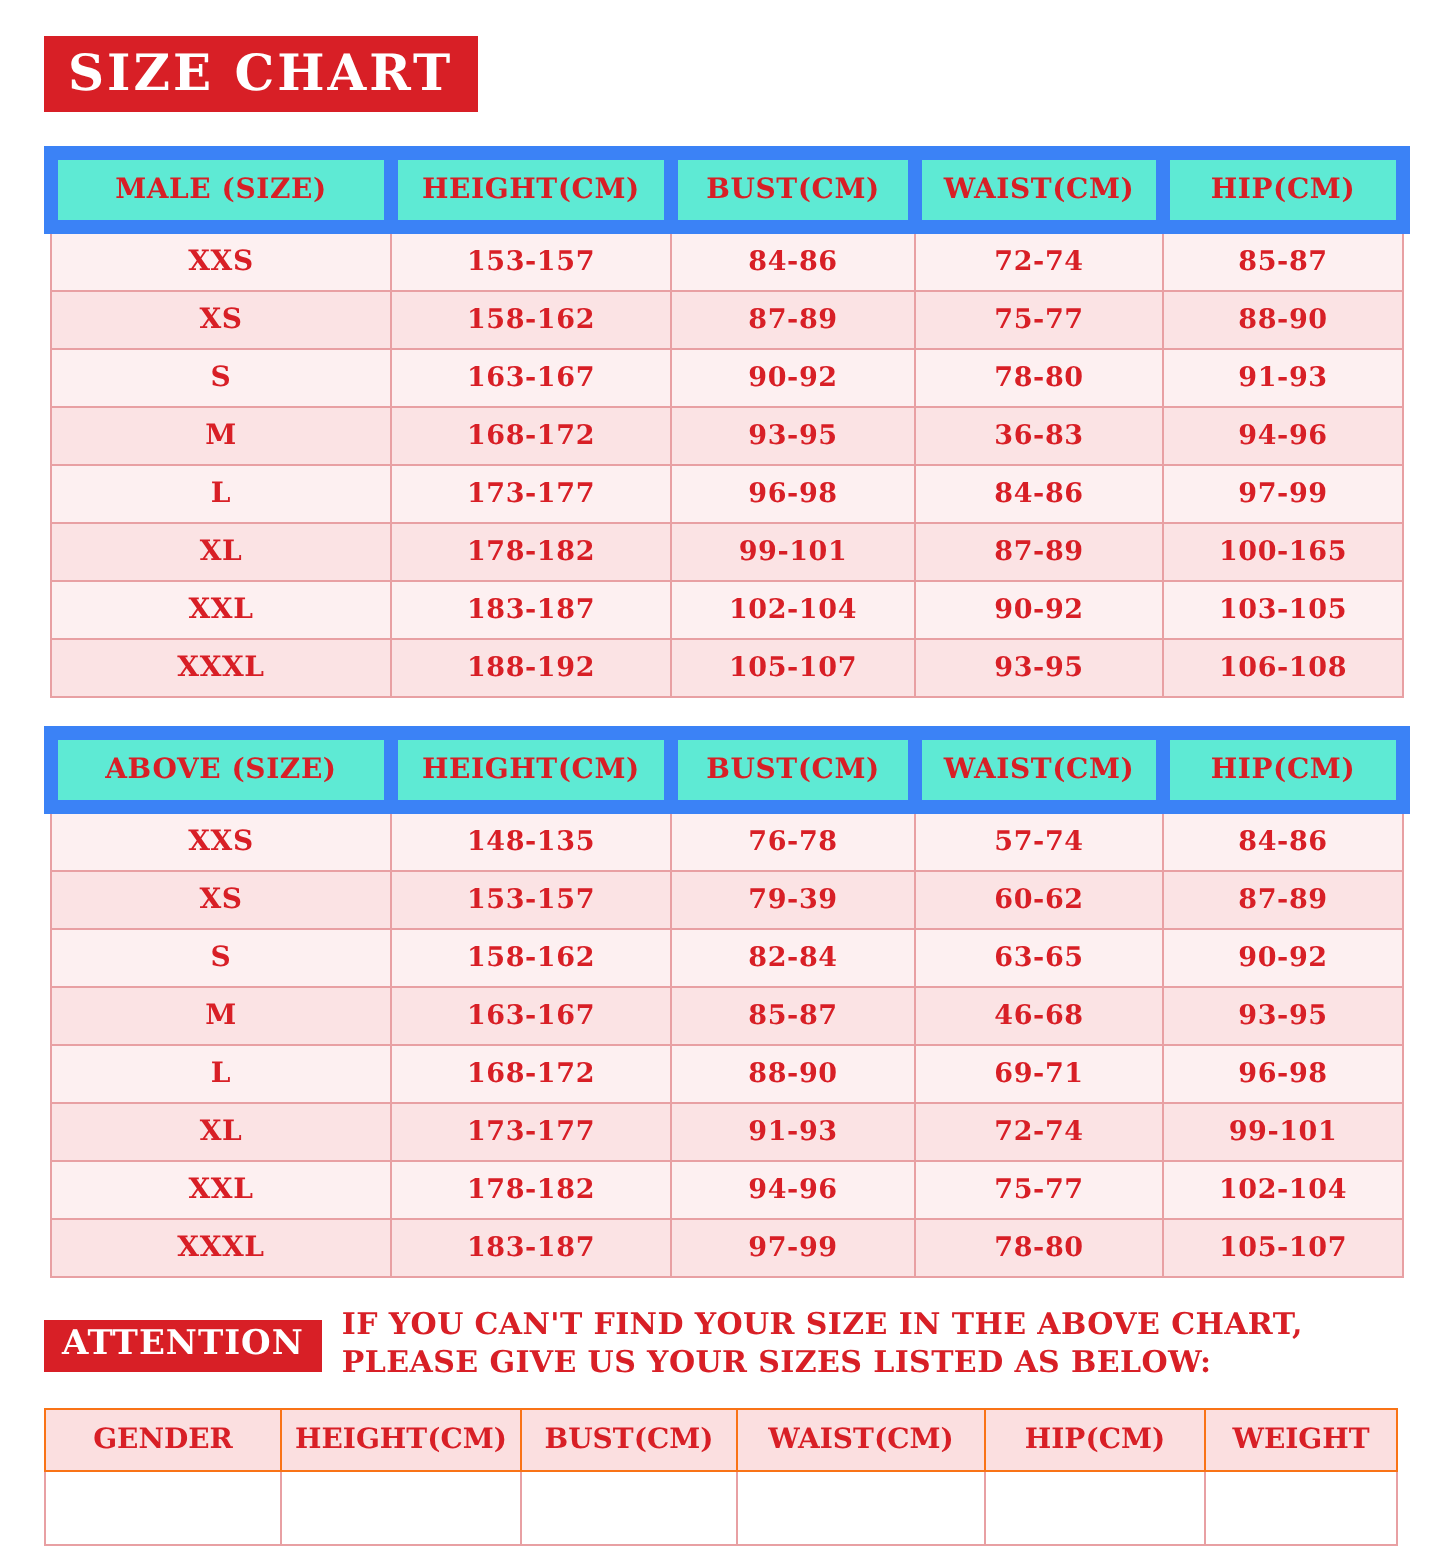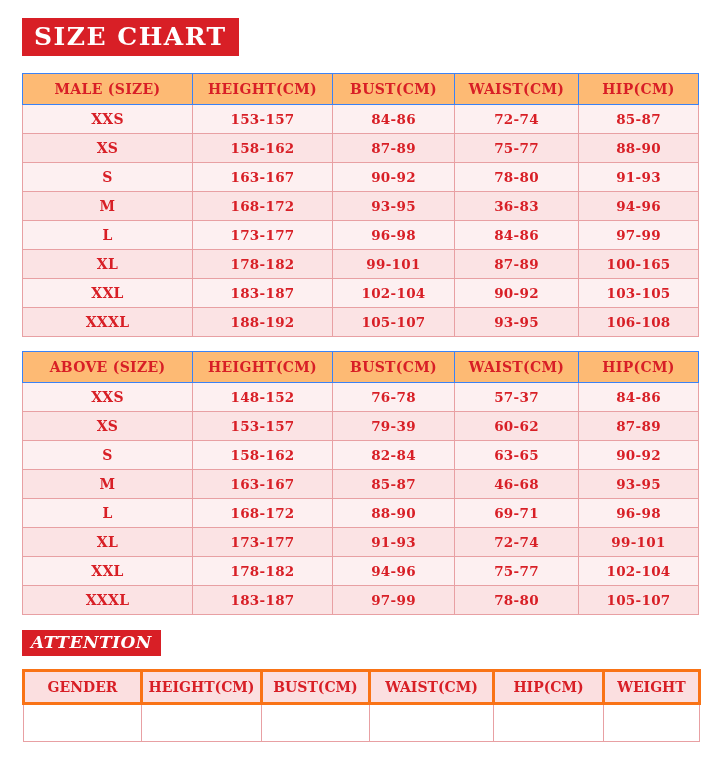--- a/index.html
+++ b/index.html
@@ -71,24 +71,24 @@
     border: 1px solid #e8a0a3;
     text-align: center;
     font-family: "DejaVu Serif", serif;
     font-weight: bold;
     color: #d81f26;
     height: 26px;
     font-size: 13.5px;
     letter-spacing: 0.3px;
   }
   table.size-table thead th {
-    background: #fdba74;
+    background: #5eead4;
     height: 28px;
     font-size: 14px;
-    border: 1px solid #3b82f6;
+    border: 7px solid #3b82f6;
   }
   table.size-table tbody tr:nth-child(odd) td {
     background: #fdf0f1;
   }
   table.size-table tbody tr:nth-child(even) td {
     background: #fbe3e4;
   }
   table.size-table tbody td:first-child {
     font-size: 14px;
   }
@@ -101,21 +101,20 @@
   col.c-hip    { width: 120px; }
 
   
   .attention-row {
     position: relative;
     z-index: 1;
     display: flex;
     align-items: center;
     margin-top: 12px;
     margin-bottom: 13px;
-    font-style: italic;
   }
   .attention-tag {
     background: #d81f26;
     color: #ffffff;
     font-family: "DejaVu Serif", serif;
     font-weight: bold;
     font-size: 17px;
     letter-spacing: 0.5px;
     padding: 4px 9px 5px 9px;
     line-height: 1;
@@ -135,21 +134,21 @@
 
   
   table.form-table {
     position: relative;
     z-index: 1;
     width: 676px;
     border-collapse: collapse;
     table-layout: fixed;
   }
   table.form-table th {
-    border: 3px solid #f97316;
+    border: 1px solid #f97316;
     background: #fbdfe0;
     height: 28px;
     font-family: "DejaVu Serif", serif;
     font-weight: bold;
     font-size: 14px;
     color: #d81f26;
     text-align: center;
   }
   table.form-table td {
     border: 1px solid #e8a0a3;
@@ -263,23 +262,23 @@
         <th>ABOVE (SIZE)</th>
         <th>HEIGHT(CM)</th>
         <th>BUST(CM)</th>
         <th>WAIST(CM)</th>
         <th>HIP(CM)</th>
       </tr>
     </thead>
     <tbody>
       <tr>
         <td>XXS</td>
-        <td>148-152</td>
+        <td>148-135</td>
         <td>76-78</td>
-        <td>57-37</td>
+        <td>57-74</td>
         <td>84-86</td>
       </tr>
       <tr>
         <td>XS</td>
         <td>153-157</td>
         <td>79-39</td>
         <td>60-62</td>
         <td>87-89</td>
       </tr>
       <tr>
@@ -322,20 +321,24 @@
         <td>183-187</td>
         <td>97-99</td>
         <td>78-80</td>
         <td>105-107</td>
       </tr>
     </tbody>
   </table>
 
   <div class="attention-row">
     <div class="attention-tag">ATTENTION</div>
+    <div class="attention-text">
+      <div>IF YOU CAN'T FIND YOUR SIZE IN THE ABOVE CHART,</div>
+      <div>PLEASE GIVE US YOUR SIZES LISTED AS BELOW:</div>
+    </div>
   </div>
 
   <table class="form-table">
     <colgroup>
       <col class="f-gender">
         <col class="f-height">
         <col class="f-bust">
         <col class="f-waist">
         <col class="f-hip">
         <col class="f-weight">

